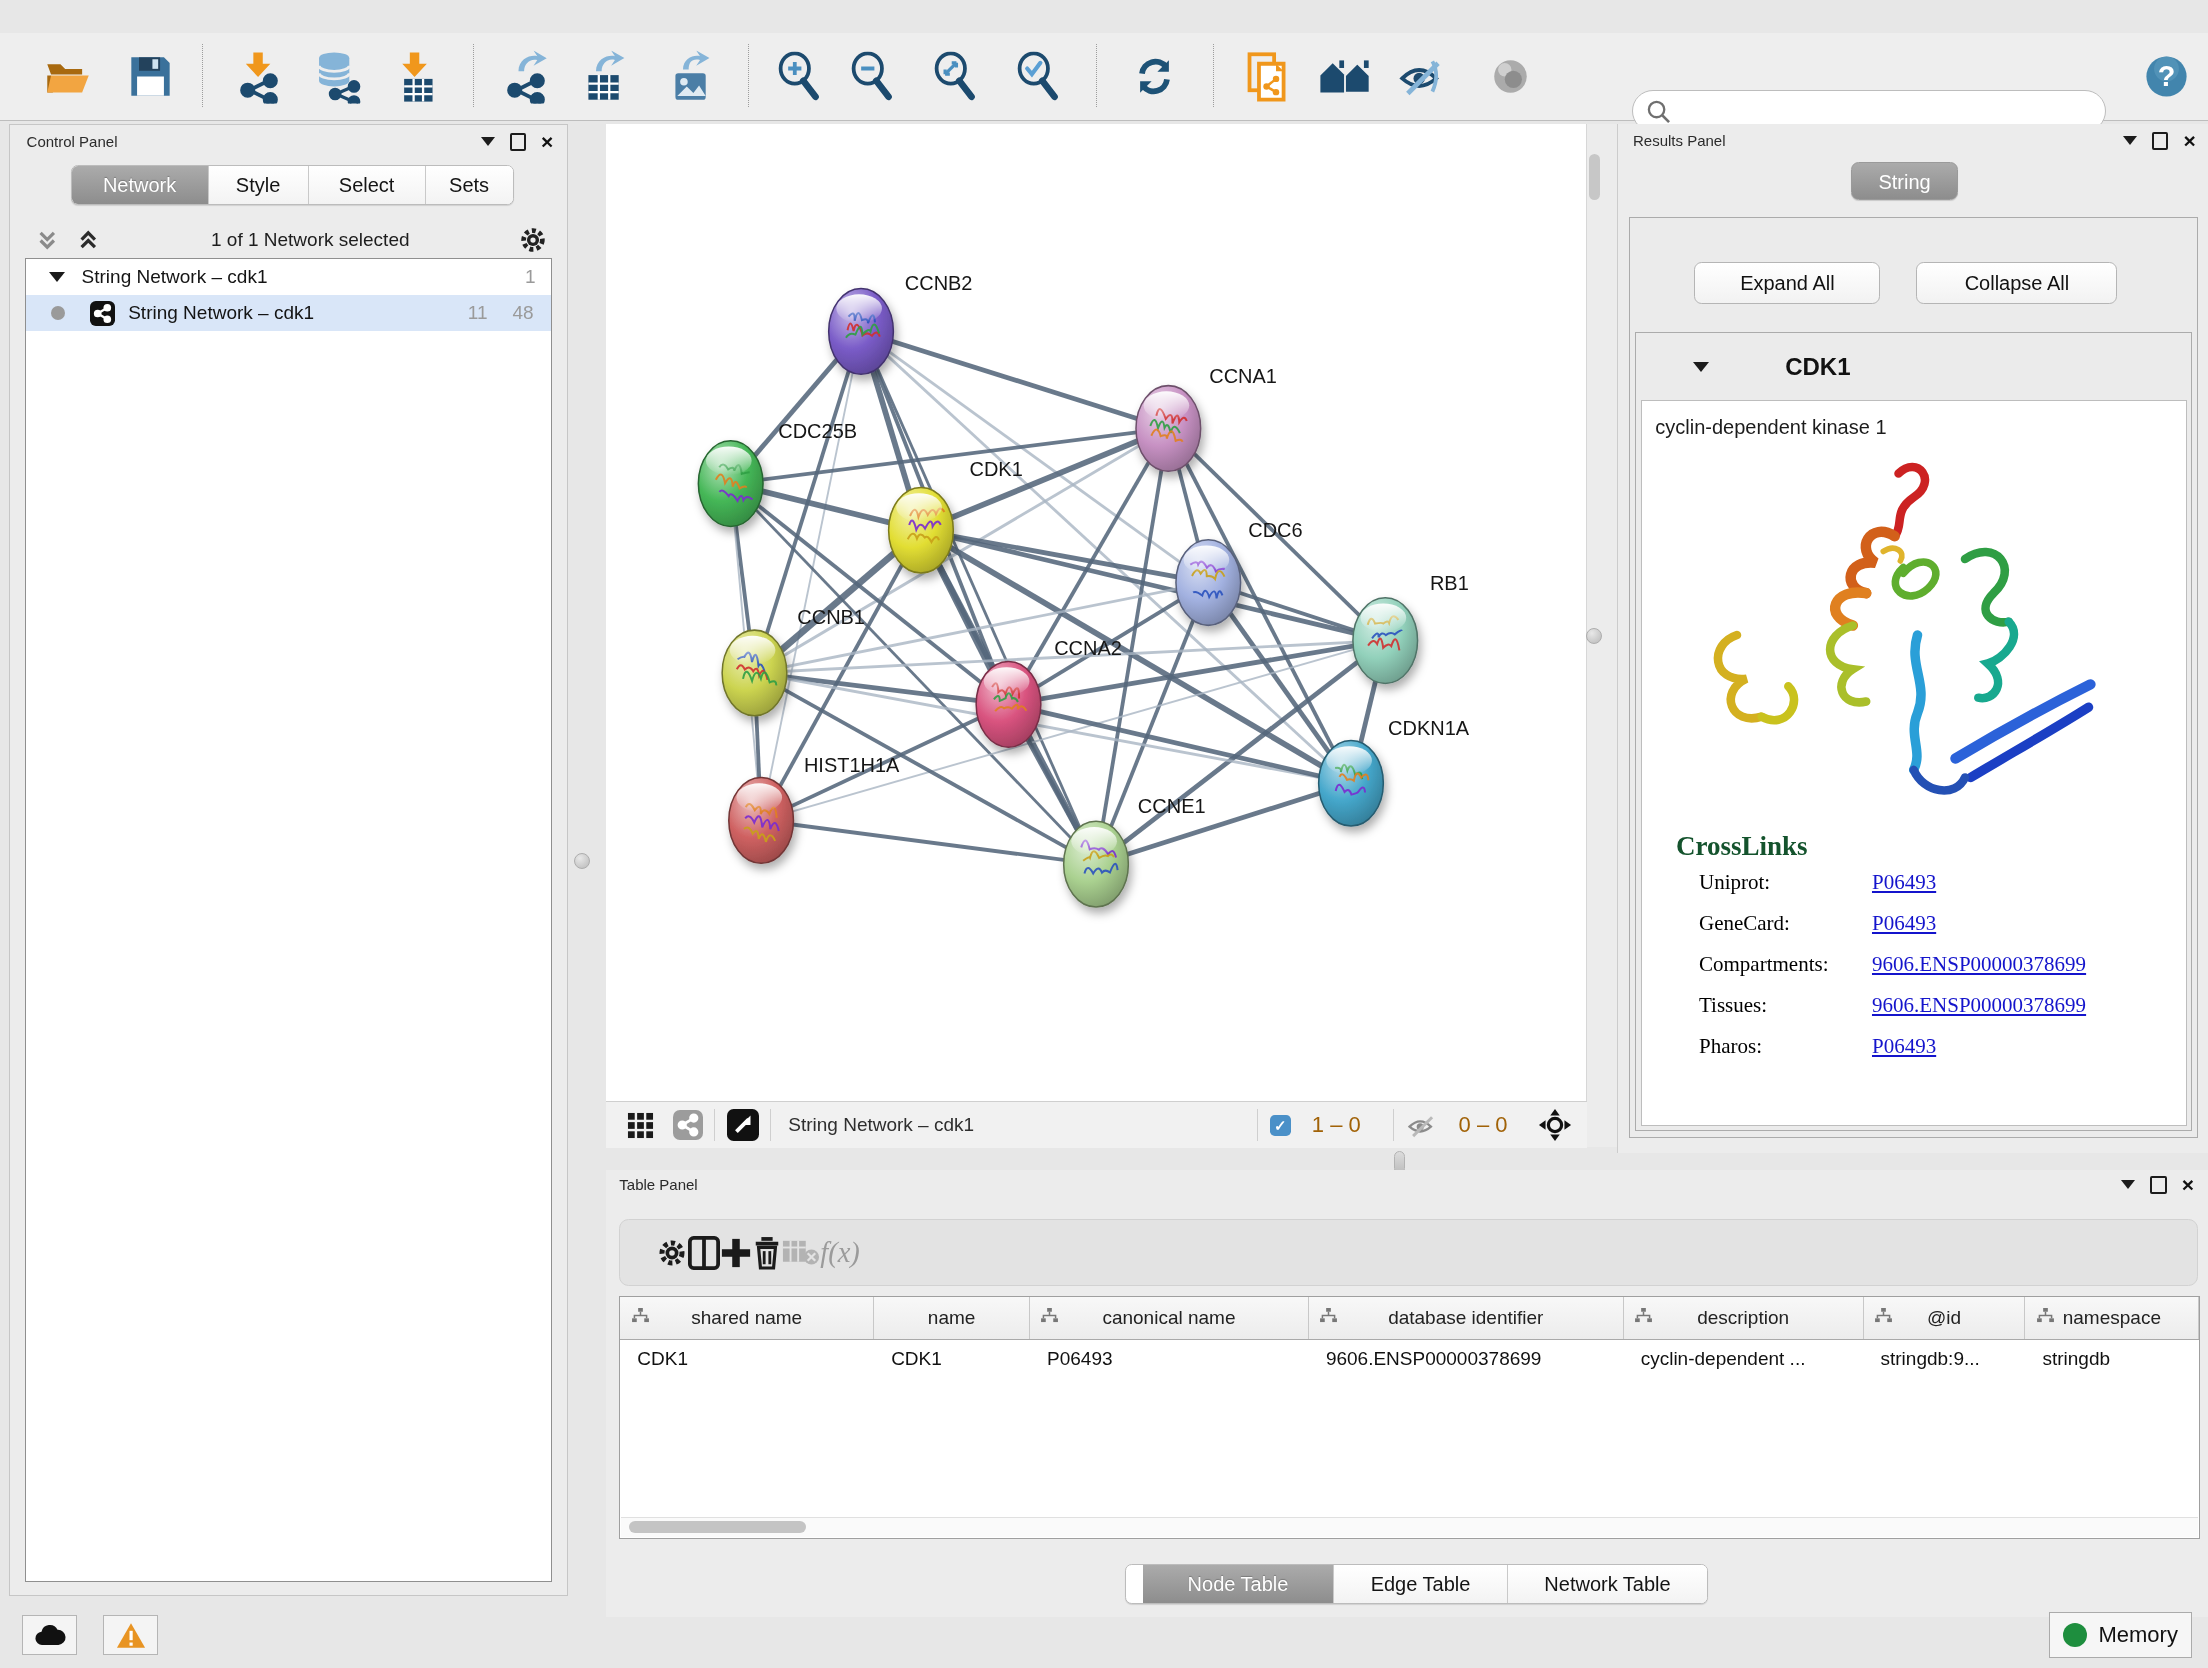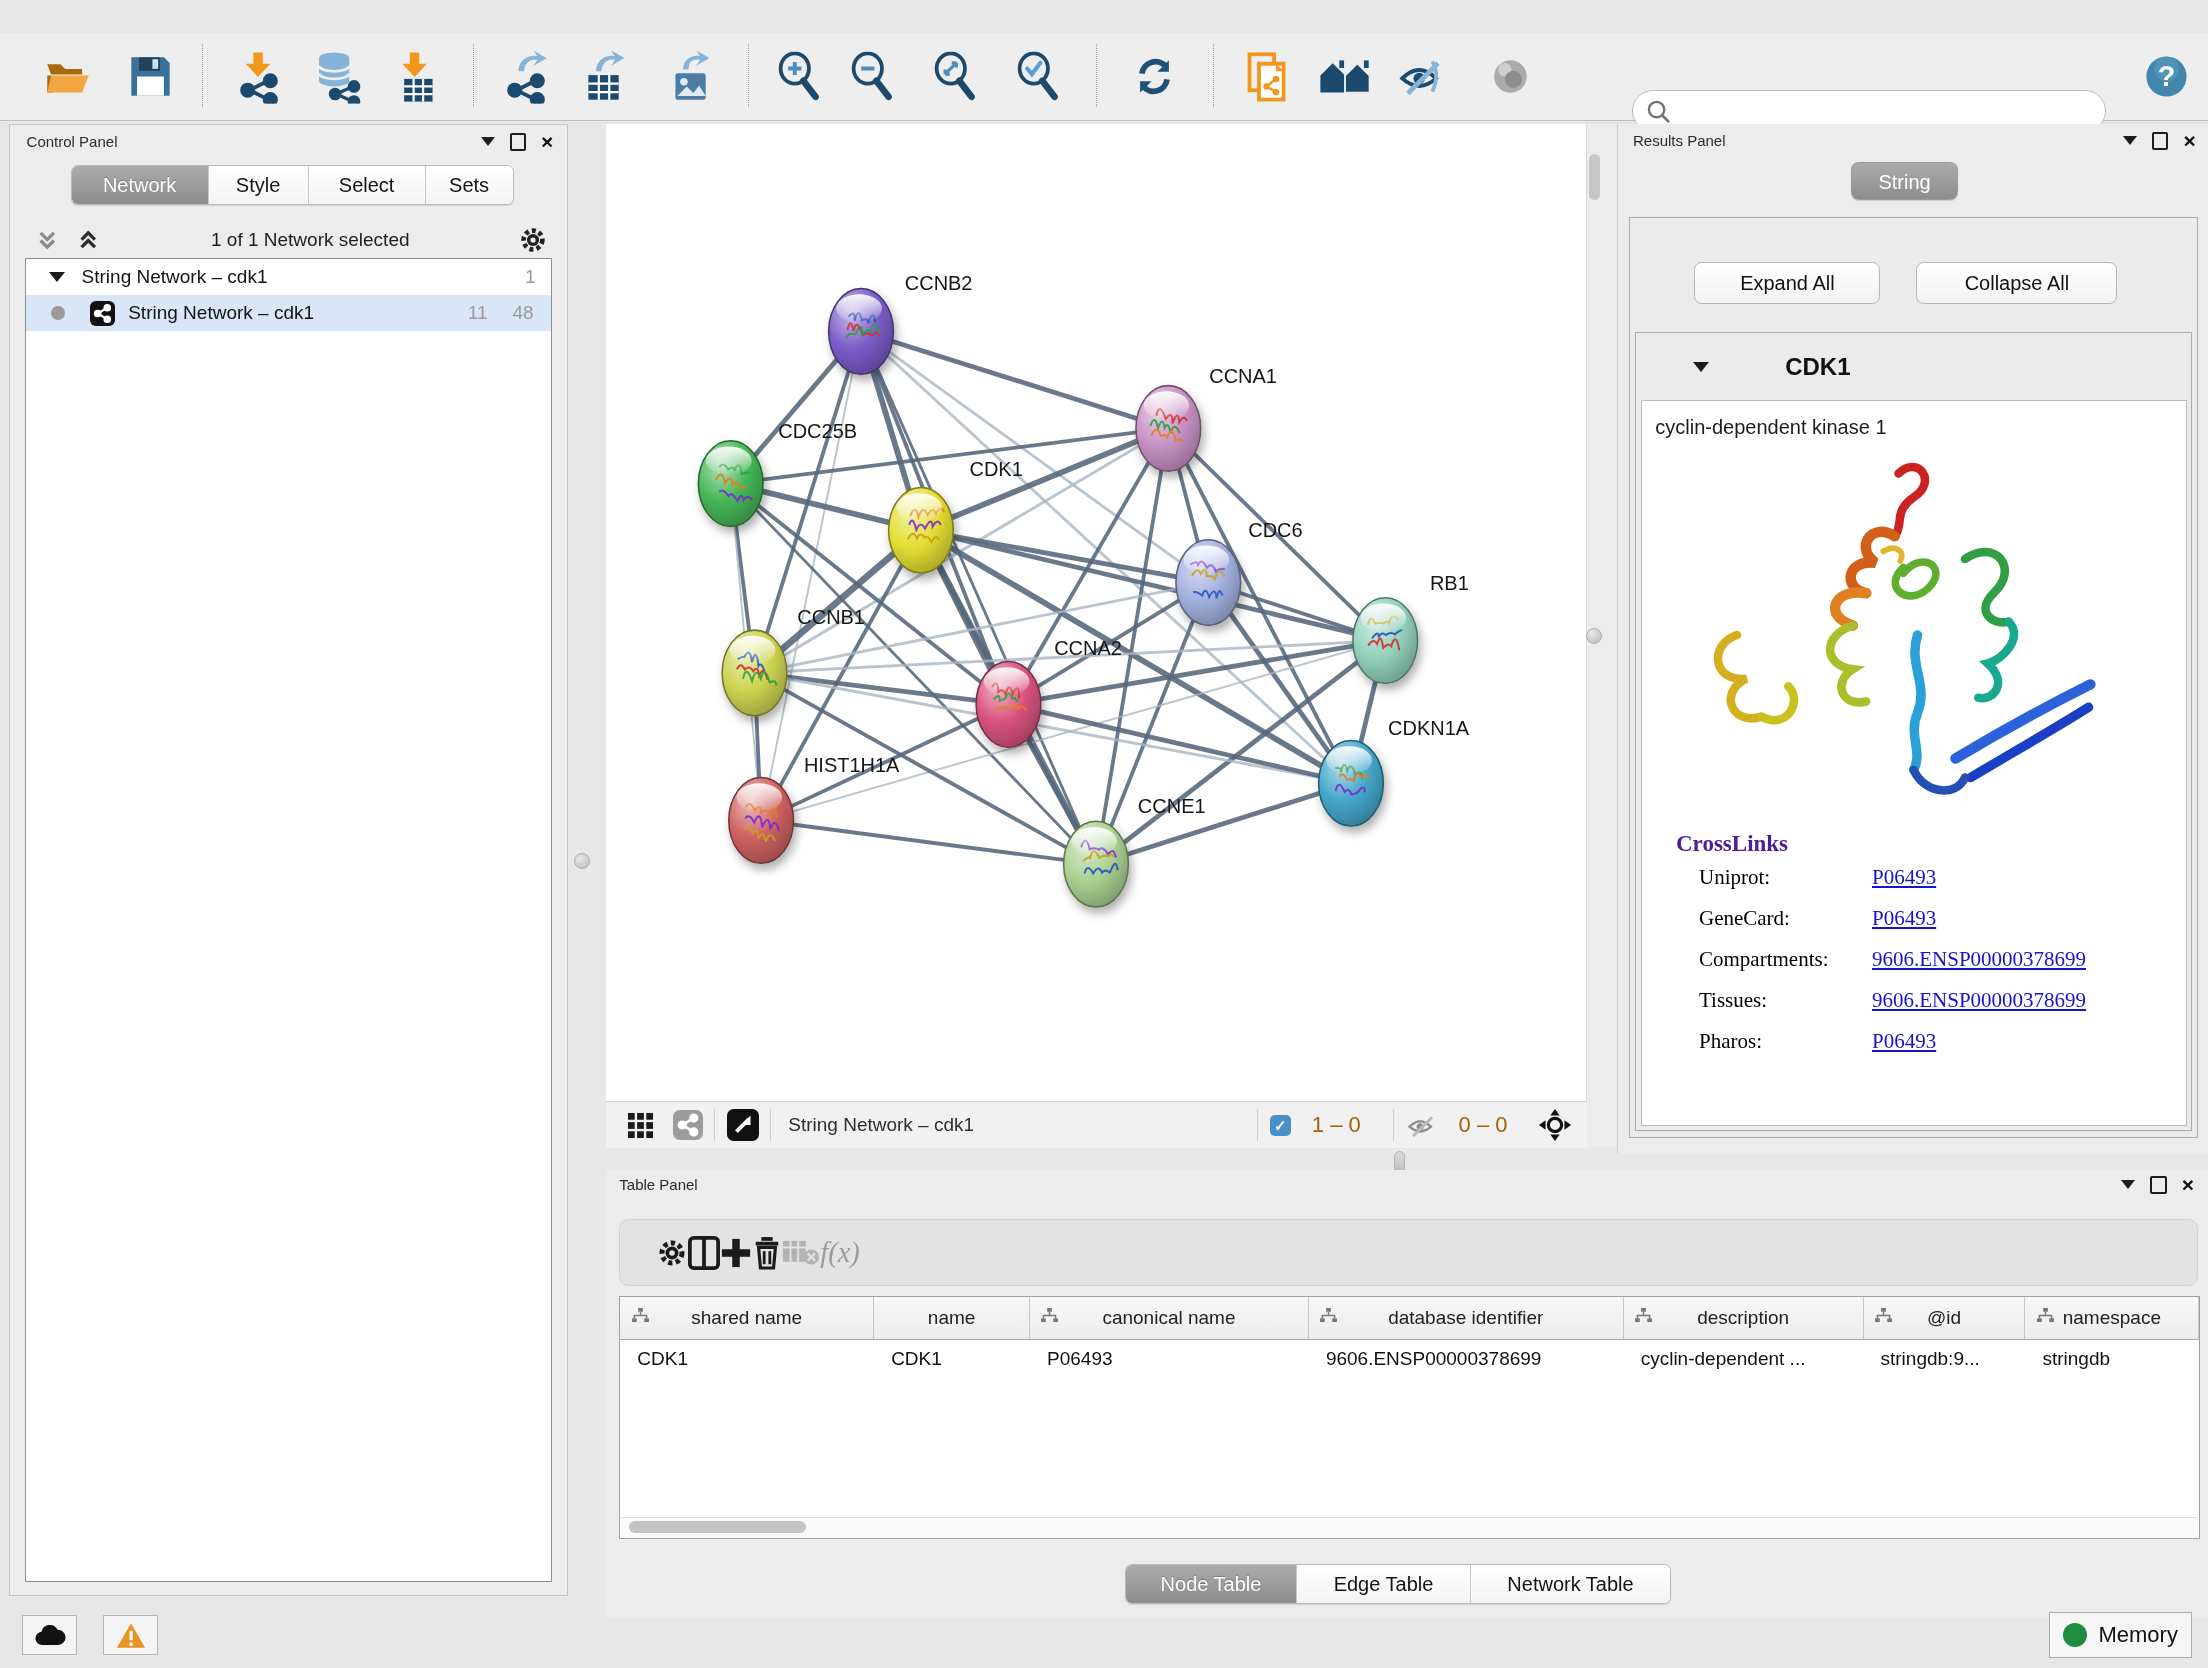--- a/index.html
+++ b/index.html
@@ -81,21 +81,21 @@
   .rp-btn{position:absolute;top:44px;height:42px;background:linear-gradient(#ffffff,#f2f2f2);
     border:1px solid #b5b5b5;border-radius:7.6px;font-size:20px;color:#111;text-align:center;line-height:40px;box-sizing:border-box;}
   .rp-inner{position:absolute;left:4.8px;top:114px;width:557px;height:799px;border:1px solid #ababab;
     background:#ebebeb;box-sizing:border-box;}
   .rp-entry-head{position:absolute;left:0;top:0;width:100%;height:67px;display:flex;align-items:center;}
   .rp-entry-name{font-size:24px;font-weight:bold;color:#111;margin-left:76px;}
   .rp-white{position:absolute;left:4.8px;top:67px;width:546px;height:726px;background:#fff;
     border:1px solid #bdbdbd;box-sizing:border-box;overflow:hidden;}
   .rp-desc{position:absolute;left:13.3px;top:15px;font-size:20px;color:#1c1c1c;}
   .xl{position:absolute;left:0;top:430px;width:100%;font-family:"Liberation Serif",serif;}
-  .xl-title{font-size:23px;font-weight:bold;color:#4c1d95;margin-left:34px;margin-bottom:7.6px;}
+  .xl-title{font-size:27px;font-weight:bold;color:#14532d;margin-left:34px;margin-bottom:7.6px;}
   .xl-row{display:flex;margin-left:57px;margin-bottom:16px;font-size:21px;}
   .xl-label{width:173px;color:#000;}
   .xl-link{color:#1414cc;text-decoration:underline;}
 
   
   .table-panel{position:absolute;left:606px;top:1170px;width:1603px;height:447px;background:#ececec;}
   .tp-head{position:absolute;left:13.3px;top:5.7px;right:15px;display:flex;justify-content:space-between;align-items:center;}
   .tp-toolbar{position:absolute;left:13.3px;top:49px;width:1579px;height:67px;background:#e3e3e3;
     border:1px solid #d2d2d2;border-radius:9.5px;display:flex;align-items:center;padding-left:36px;box-sizing:border-box;}
   .fx{font-family:"Liberation Serif",serif;font-style:italic;font-size:28.5px;color:#9b9b9b;}
@@ -814,21 +814,21 @@
           <div class="td" style="width: 315px;">9606.ENSP00000378699</div>
           <div class="td" style="width: 240px;">cyclin-dependent ...</div>
           <div class="td" style="width: 162px;">stringdb:9...</div>
           <div class="td" style="width: 174px;">stringdb</div>
         </div>
       <div class="hscroll">
         <div class="hthumb"></div>
       </div>
     </div>
     <div class="tp-tabs seg" id="tp-tabs">
-        <div class="seg-item on" style="width: 171px;">Node Table</div>
+        <div class="seg-item on" style="width: 191px; margin-left: 17px;">Node Table</div>
         <div class="seg-item" style="width: 174px;">Edge Table</div>
         <div class="seg-item" style="width: 199px;">Network Table</div>
       </div>
   </section>
 
   <div class="status-btn" style="left:22px;top:1615px">
     <svg width="32" height="23" viewBox="0 0 34 24">
       <path d="M9 22 a7 7 0 0 1 -1-14 a9 9 0 0 1 17-2 a6.5 6.5 0 0 1 1 16 Z" fill="#111"></path>
     </svg>
   </div>

